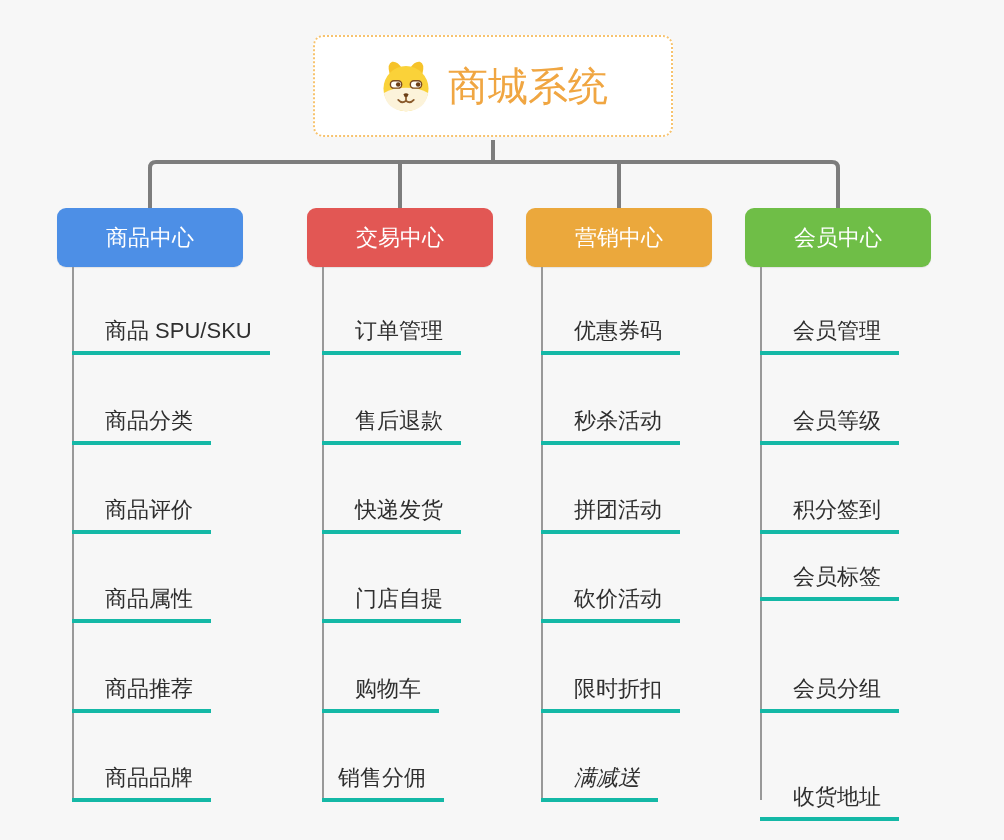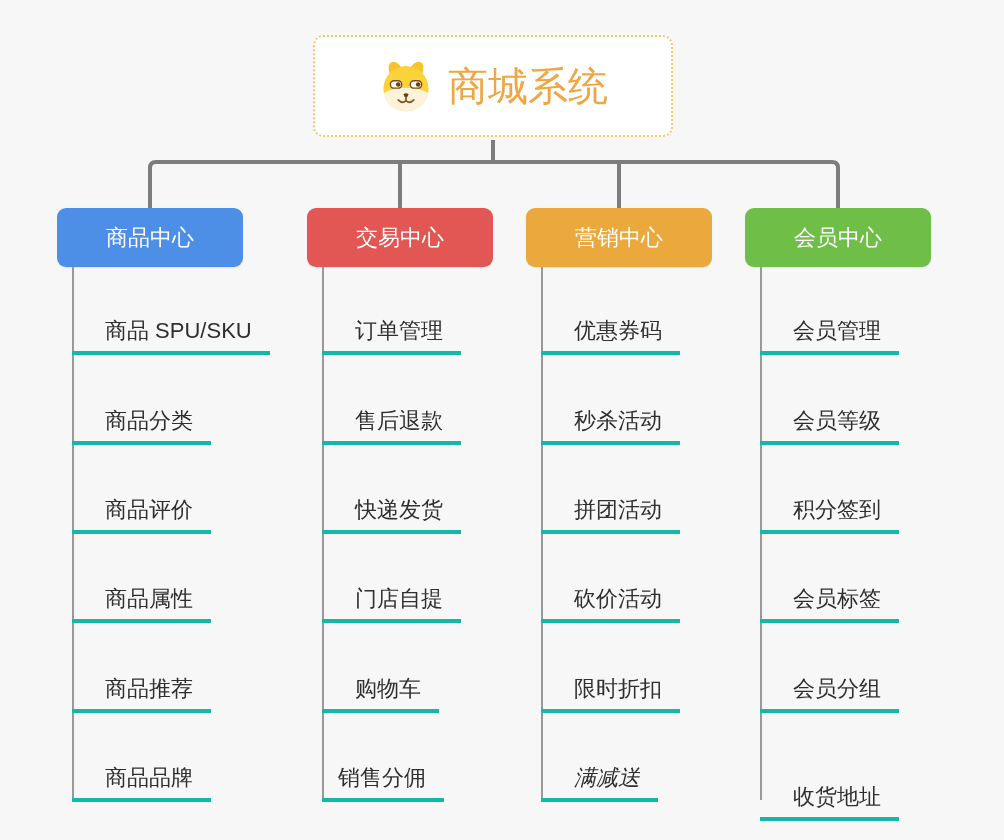--- a/index.html
+++ b/index.html
@@ -127,17 +127,17 @@
       <div class="child-item" style="left: 541px; top: 406px;">秒杀活动</div>
       <div class="child-item" style="left: 541px; top: 495px;">拼团活动</div>
       <div class="child-item" style="left: 541px; top: 584px;">砍价活动</div>
       <div class="child-item" style="left: 541px; top: 674px;">限时折扣</div>
       <div class="child-item" style="left: 541px; top: 763px; font-style: italic;">满减送</div>
       <div class="branch-node" style="left: 745px; top: 208px; background: rgb(111, 190, 71);">会员中心</div>
       <div class="child-line" style="left: 760px; top: 267px; height: 533px; background: rgb(153, 153, 153);"></div>
       <div class="child-item" style="left: 760px; top: 316px;">会员管理</div>
       <div class="child-item" style="left: 760px; top: 406px;">会员等级</div>
       <div class="child-item" style="left: 760px; top: 495px;">积分签到</div>
-      <div class="child-item" style="left: 760px; top: 584px;">会员标签</div>
+      <div class="child-item" style="left: 760px; top: 562px;">会员标签</div>
       <div class="child-item" style="left: 760px; top: 674px;">会员分组</div>
       <div class="child-item" style="left: 760px; top: 763px; margin-top: 19px;">收货地址</div>
     </div>
 </div>
 
 </body></html>

